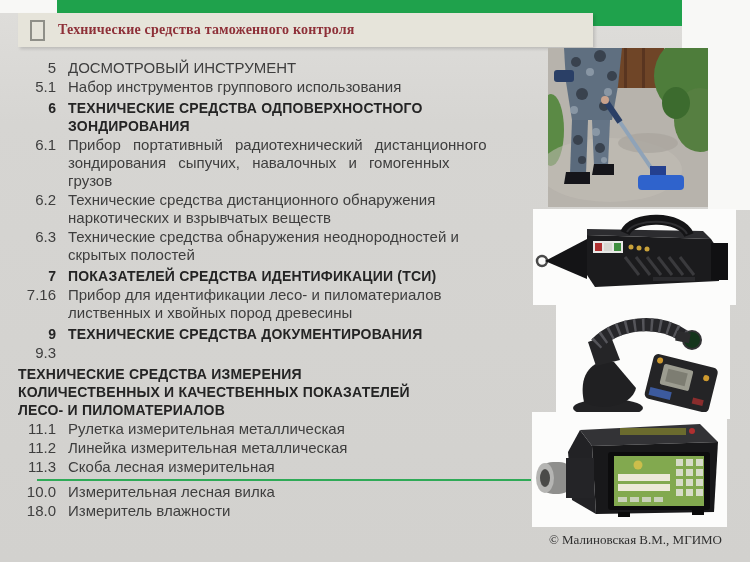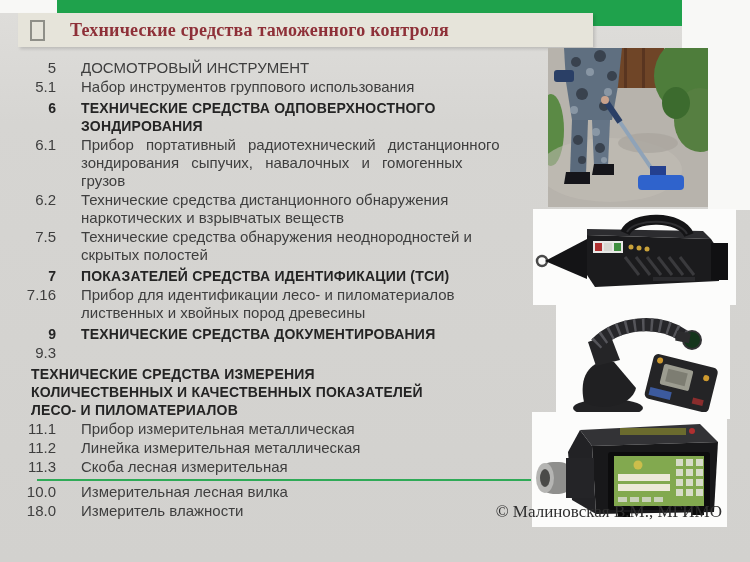--- a/index.html
+++ b/index.html
@@ -14,41 +14,41 @@
   .patch.tr{left:682px;top:0;width:68px;height:62px;}
   .patch.r{left:708px;top:45px;width:42px;height:165px;}
   .green-strip{position:absolute;left:57px;top:0;width:625px;height:26px;background:var(--accent-green);}
   .titlebar{
     position:absolute;left:18px;top:13px;width:575px;height:34px;
     background:var(--titlebar-bg);display:flex;align-items:center;
     padding-left:12px;box-sizing:border-box;box-shadow:2px 2px 3px rgba(0,0,0,.14);
   }
   .tofu{width:11px;height:17px;border:2px solid #8f8f88;margin-right:13px;flex:none;background:transparent;}
   .titlebar h1{
-    margin:12px;font-family:"Liberation Serif",serif;font-size:18px;font-weight:bold;
+    margin:0;font-family:"Liberation Serif",serif;font-size:14px;font-weight:bold;
     color:var(--title-color);white-space:nowrap;letter-spacing:.2px;
   }
   .list{position:absolute;left:6px;top:56px;width:496px;padding-top:3px;color:var(--text);}
   .item{display:flex;margin:0 0 1px;}
   .num{width:50px;text-align:right;flex:none;font-size:15px;line-height:18px;}
-  .txt{margin-left:25px;width:440px;font-size:15px;line-height:18px;white-space:pre-line;}
+  .txt{margin-left:12px;width:440px;font-size:15px;line-height:18px;white-space:pre-line;}
   .item.section{margin:3px 0 1px;font-weight:bold;color:var(--text-strong);}
   .item.section .num{font-size:14px;}
   .item.section .txt{font-size:14px;letter-spacing:.2px;}
   .item.justify .txt{word-spacing:8px;}
   .green-rule{height:2px;background:var(--rule-green);width:494px;margin:3px 0 2px 31px;}
   .photo{position:absolute;margin:0;padding:0;line-height:0;}
   .photo svg{display:block;}
   .p1{left:548px;top:48px;}
   .p2{left:533px;top:209px;}
   .p3{left:556px;top:302px;}
   .p4{left:532px;top:412px;}
   .copyright{
-    position:absolute;left:0;top:502px;width:722px;text-align:right;
-    font-family:"Liberation Serif",serif;font-size:17px;color:var(--copyright);
+    position:absolute;left:0;top:532px;width:722px;text-align:right;
+    font-family:"Liberation Serif",serif;font-size:13px;color:var(--copyright);
   }
 </style>
 </head>
 <body>
 
 <div class="slide">
 
   <div class="patch tl"></div>
   <div class="patch tr"></div>
   <div class="patch r"></div>
@@ -78,21 +78,21 @@
         <div class="num">6.1</div>
         <div class="txt">Прибор портативный радиотехнический дистанционного
 зондирования сыпучих, навалочных и гомогенных грузов</div>
       </div>
       <div class="item">
         <div class="num">6.2</div>
         <div class="txt">Технические средства дистанционного обнаружения
 наркотических и взрывчатых веществ</div>
       </div>
       <div class="item">
-        <div class="num">7.5</div>
+        <div class="num">6.3</div>
         <div class="txt">Технические средства обнаружения неоднородностей и
 скрытых полостей</div>
       </div>
       <div class="item section">
         <div class="num">7</div>
         <div class="txt">ПОКАЗАТЕЛЕЙ СРЕДСТВА ИДЕНТИФИКАЦИИ (ТСИ)</div>
       </div>
       <div class="item">
         <div class="num">7.16</div>
         <div class="txt">Прибор для идентификации лесо- и пиломатериалов
@@ -105,21 +105,21 @@
       <div class="item">
         <div class="num">9.3</div>
       </div>
       <div class="item section">
         <div class="txt">ТЕХНИЧЕСКИЕ СРЕДСТВА ИЗМЕРЕНИЯ
 КОЛИЧЕСТВЕННЫХ И КАЧЕСТВЕННЫХ ПОКАЗАТЕЛЕЙ
 ЛЕСО- И ПИЛОМАТЕРИАЛОВ</div>
       </div>
       <div class="item">
         <div class="num">11.1</div>
-        <div class="txt">Прибор измерительная металлическая</div>
+        <div class="txt">Рулетка измерительная металлическая</div>
       </div>
       <div class="item">
         <div class="num">11.2</div>
         <div class="txt">Линейка измерительная металлическая</div>
       </div>
       <div class="item">
         <div class="num">11.3</div>
         <div class="txt">Скоба лесная измерительная</div>
       </div>
       <div class="green-rule"></div>

